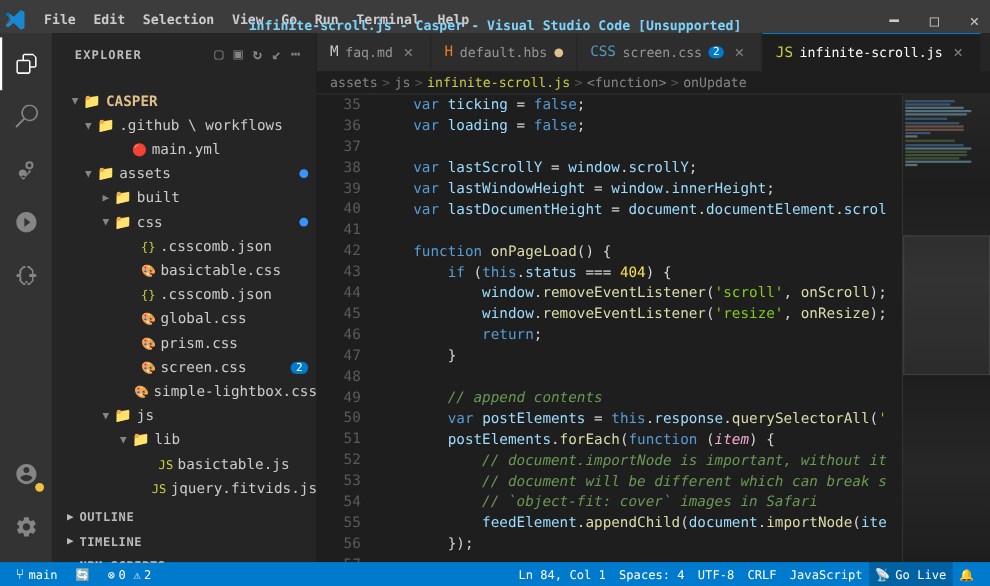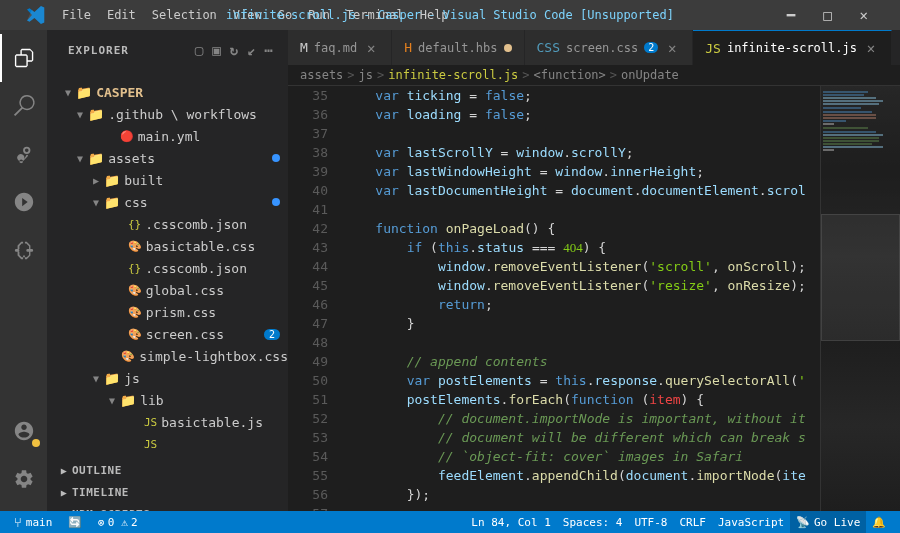--- a/index.html
+++ b/index.html
@@ -13,24 +13,25 @@
       overflow: hidden;
       display: flex;
       flex-direction: column;
     }
 
     
     #title-bar {
       background: #3c3c3c;
       height: 30px;
       display: flex;
-      align-items: center;
+      align-items: flex-end;
       justify-content: space-between;
-      padding: 0 24px;
-      flex-shrink: 0;
+      padding: 0 2px;
+      flex-shrink: 0;
+      font-weight: bold;
     }
     #title-bar .left {
       display: flex;
       align-items: center;
       gap: 8px;
     }
     #title-bar .menu-items {
       display: flex;
       gap: 4px;
       font-size: 12px;
@@ -312,27 +313,27 @@
     .code-line {
       height: 19px;
       white-space: pre;
       display: block;
     }
 
     
     .kw { color: #569cd6; }
     .str { color: #84cc16; }
     .fn { color: #dcdcaa; }
-    .num { color: #84cc16; font-family: Liberation Serif, serif; }
+    .num { color: #fde047; }
     .comment { color: #6a9955; font-style: italic; }
     .prop { color: #9cdcfe; }
     .var-name { color: #9cdcfe; }
     .punc { color: #d4d4d4; }
     .this-kw { color: #569cd6; }
-    .param { color: #ef4444; }
+    .param { color: #f9a8d4; font-style: italic; }
 
     
     #minimap {
       width: 80px;
       background: #1e1e1e;
       border-left: 1px solid #333;
       flex-shrink: 0;
       overflow: hidden;
       position: relative;
     }
@@ -594,20 +595,21 @@
         <span class="indent" style="display:inline-block;width:72px;"></span>
         <span class="arrow"></span>
         <span style="color:#cbcb41;margin-right:4px;font-size:11px;">JS</span>
         <span>basictable.js</span>
       </div>
 
       <div class="tree-item">
         <span class="indent" style="display:inline-block;width:72px;"></span>
         <span class="arrow"></span>
         <span style="color:#cbcb41;margin-right:4px;font-size:11px;">JS</span>
+        <span>jquery.fitvids.js</span>
       </div>
 
       <div class="sidebar-section" style="margin-top:4px;">
         <span class="arrow">▶</span>
         <span>OUTLINE</span>
       </div>
 
       <div class="sidebar-section">
         <span class="arrow">▶</span>
         <span>TIMELINE</span>

